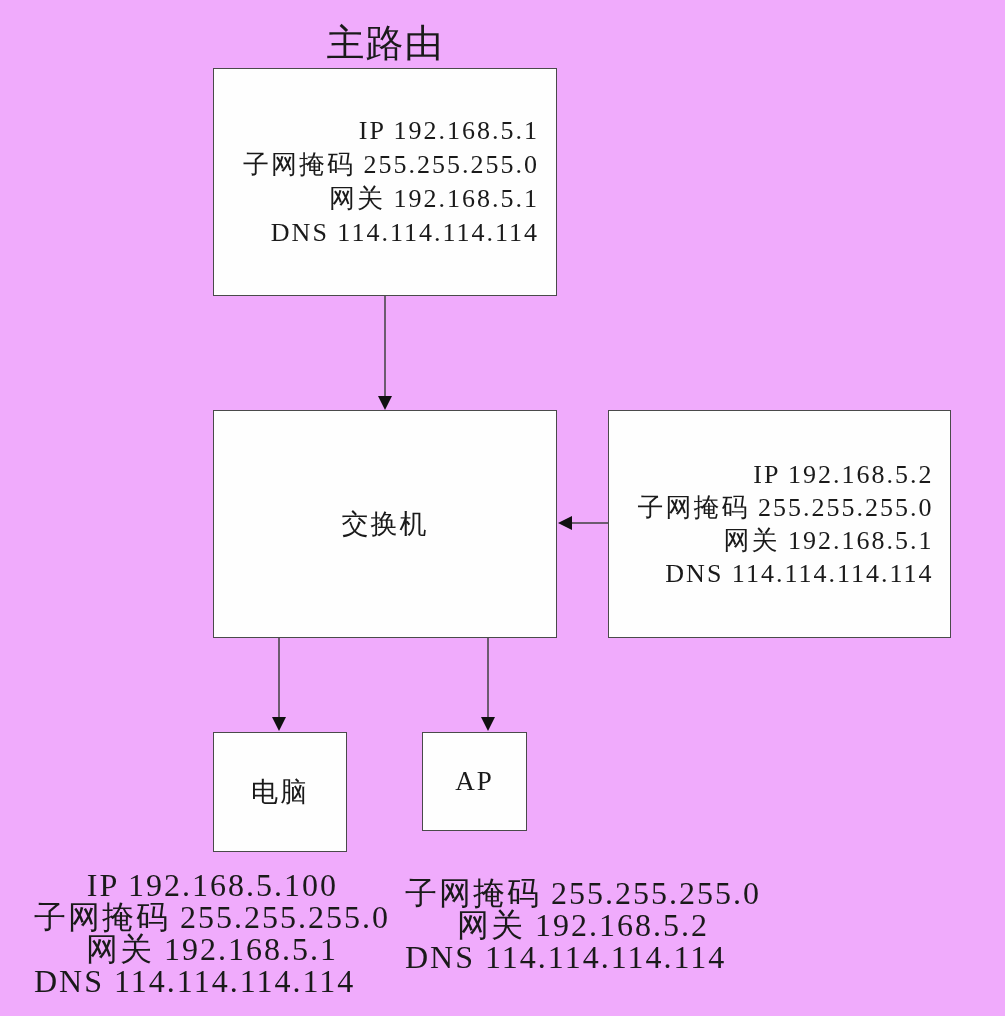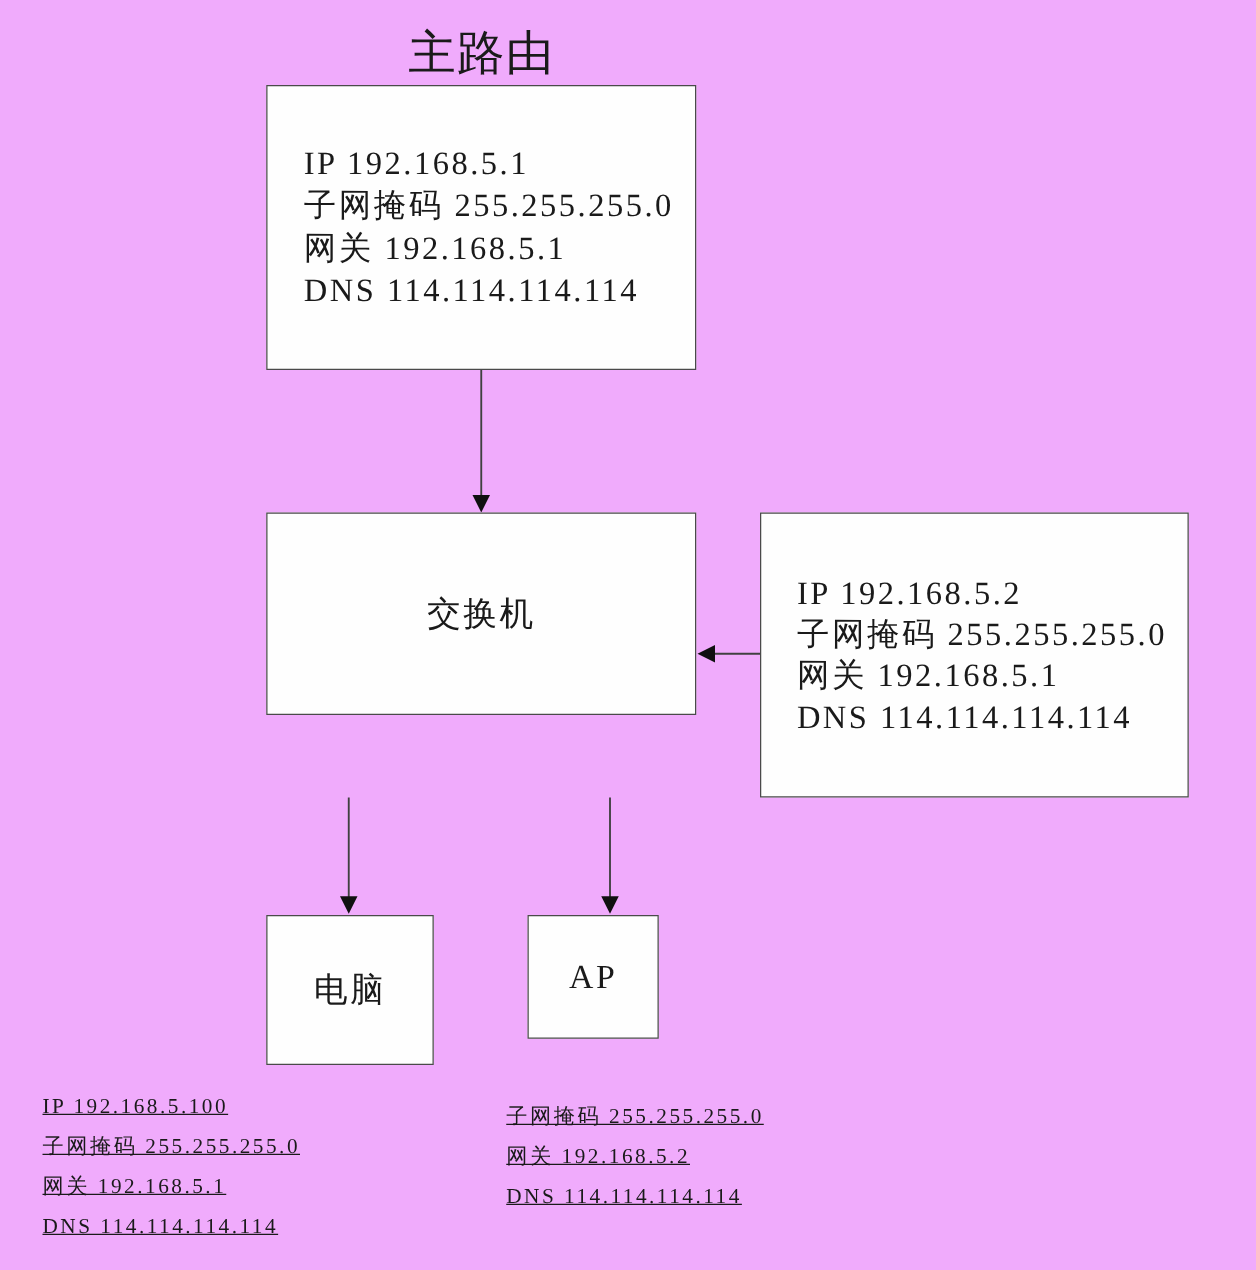--- a/index.html
+++ b/index.html
@@ -26,40 +26,39 @@
   .box {
     position: absolute;
     box-sizing: border-box;
     border: 1px solid #4a4a4a;
     background: #fefefe;
     display: flex;
     align-items: center;
     justify-content: center;
   }
   .cfg {
-    text-align: left;
+    text-align: right;
     font-size: 26px;
     letter-spacing: 2px;
     white-space: nowrap;
     margin-left: 12px;
   }
   .cfg.lh34 .cfg-line { line-height: 34px; }
   .cfg.lh33 .cfg-line { line-height: 33px; }
   .device-label {
     font-size: 27px;
     letter-spacing: 2px;
     white-space: nowrap;
   }
   .cfg-block {
     position: absolute;
-    text-align: left;
-    font-size: 17px;
+    text-align: right;
+    font-size: 32px;
     letter-spacing: 2px;
     white-space: nowrap;
-    text-decoration: underline;
   }
   .cfg-block .cfg-line { line-height: 32px; }
 </style>
 </head>
 <body>
 
 <div class="canvas">
 
   <svg class="wires" width="1005" height="1016" viewBox="0 0 1005 1016">
     <g>
@@ -84,21 +83,21 @@
 
   <div class="box" style="left:213px; top:68px; width:344px; height:228px;">
     <div class="cfg lh34">
       <div class="cfg-line">IP 192.168.5.1</div>
       <div class="cfg-line">子网掩码 255.255.255.0</div>
       <div class="cfg-line">网关 192.168.5.1</div>
       <div class="cfg-line">DNS 114.114.114.114</div>
     </div>
   </div>
 
-  <div class="box" style="left:213px; top:410px; width:344px; height:162px;">
+  <div class="box" style="left:213px; top:410px; width:344px; height:228px;">
     <div class="device-label">交换机</div>
   </div>
 
 
   <div class="box" style="left:608px; top:410px; width:343px; height:228px;">
     <div class="cfg lh33">
       <div class="cfg-line">IP 192.168.5.2</div>
       <div class="cfg-line">子网掩码 255.255.255.0</div>
       <div class="cfg-line">网关 192.168.5.1</div>
       <div class="cfg-line">DNS 114.114.114.114</div>

